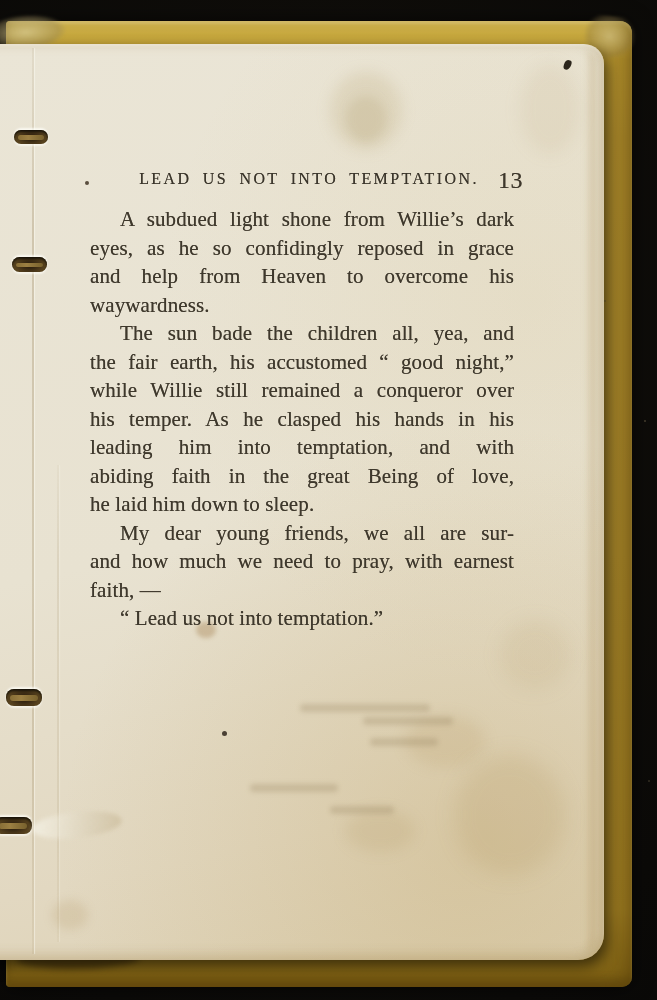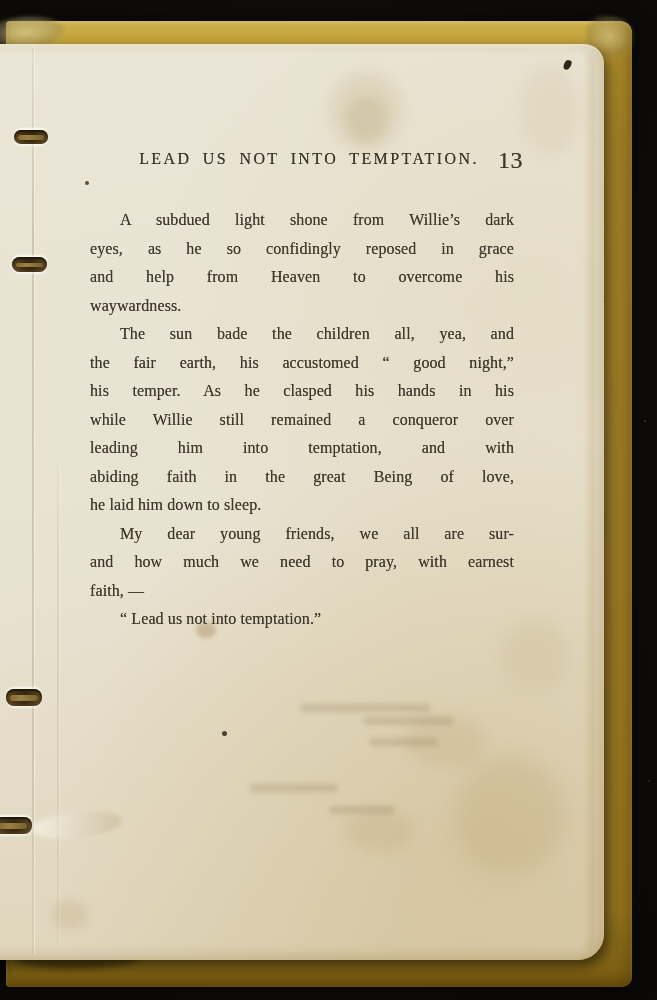--- a/index.html
+++ b/index.html
@@ -86,27 +86,27 @@
   .bleed-0{left:314px;top:660px;width:130px;}
   .bleed-1{left:377px;top:673px;width:90px;}
   .bleed-2{left:384px;top:694px;width:68px;}
   .bleed-3{left:264px;top:740px;width:88px;}
   .bleed-4{left:344px;top:762px;width:64px;}
   
   .text-block{
     position:absolute;left:104px;top:106px;width:424px;
     color:#3e382c;text-shadow:0 0 .6px rgba(62,56,44,.7);
   }
-  .header{position:relative;height:24px;}
+  .header{position:relative;height:24px;margin-top:20px;}
   .title{
     position:absolute;left:0;right:0;text-align:center;transform:translateX(7px);
     font-size:16px;letter-spacing:2.4px;word-spacing:5px;color:#39342a;white-space:nowrap;
   }
   .folio{position:absolute;right:-9px;top:-3px;font-size:24px;letter-spacing:.5px;}
-  .body-text{margin-top:32px;font-size:16px;}
+  .body-text{margin-top:11px;font-size:21px;}
   .ln{height:28.5px;line-height:28.5px;white-space:pre;letter-spacing:.1px;}
   .jf{text-align:justify;text-align-last:justify;white-space:normal;}
   .ind{padding-left:30px;}
   .dust{position:absolute;left:644px;top:420px;width:2px;height:2px;border-radius:50%;background:rgba(110,98,75,.55);
         box-shadow:4px 360px 0 rgba(100,88,66,.45), -40px -120px 0 rgba(90,80,60,.4);}
 </style>
 </head>
 <body>
 
 <div class="scene">
@@ -166,22 +166,22 @@
       <div class="body-text">
         <div class="paragraph">
           <div class="ln jf ind">A subdued light shone from Willie’s dark</div>
           <div class="ln jf">eyes, as he so confidingly reposed in grace</div>
           <div class="ln jf">and help from Heaven to overcome his</div>
           <div class="ln">waywardness.</div>
         </div>
         <div class="paragraph">
           <div class="ln jf ind">The sun bade the children all, yea, and</div>
           <div class="ln jf">the fair earth, his accustomed “ good night,”</div>
+          <div class="ln jf">while Willie still remained a conqueror over</div>
           <div class="ln jf">his temper.  As he clasped his hands in his</div>
-          <div class="ln jf">while Willie still remained a conqueror over</div>
           <div class="ln jf">leading him into temptation, and with</div>
           <div class="ln jf">abiding faith in the great Being of love,</div>
           <div class="ln">he laid him down to sleep.</div>
         </div>
         <div class="paragraph">
           <div class="ln jf ind">My dear young friends, we all are sur-</div>
           <div class="ln jf">and how much we need to pray, with earnest</div>
           <div class="ln">faith, —</div>
         </div>
         <div class="paragraph">

